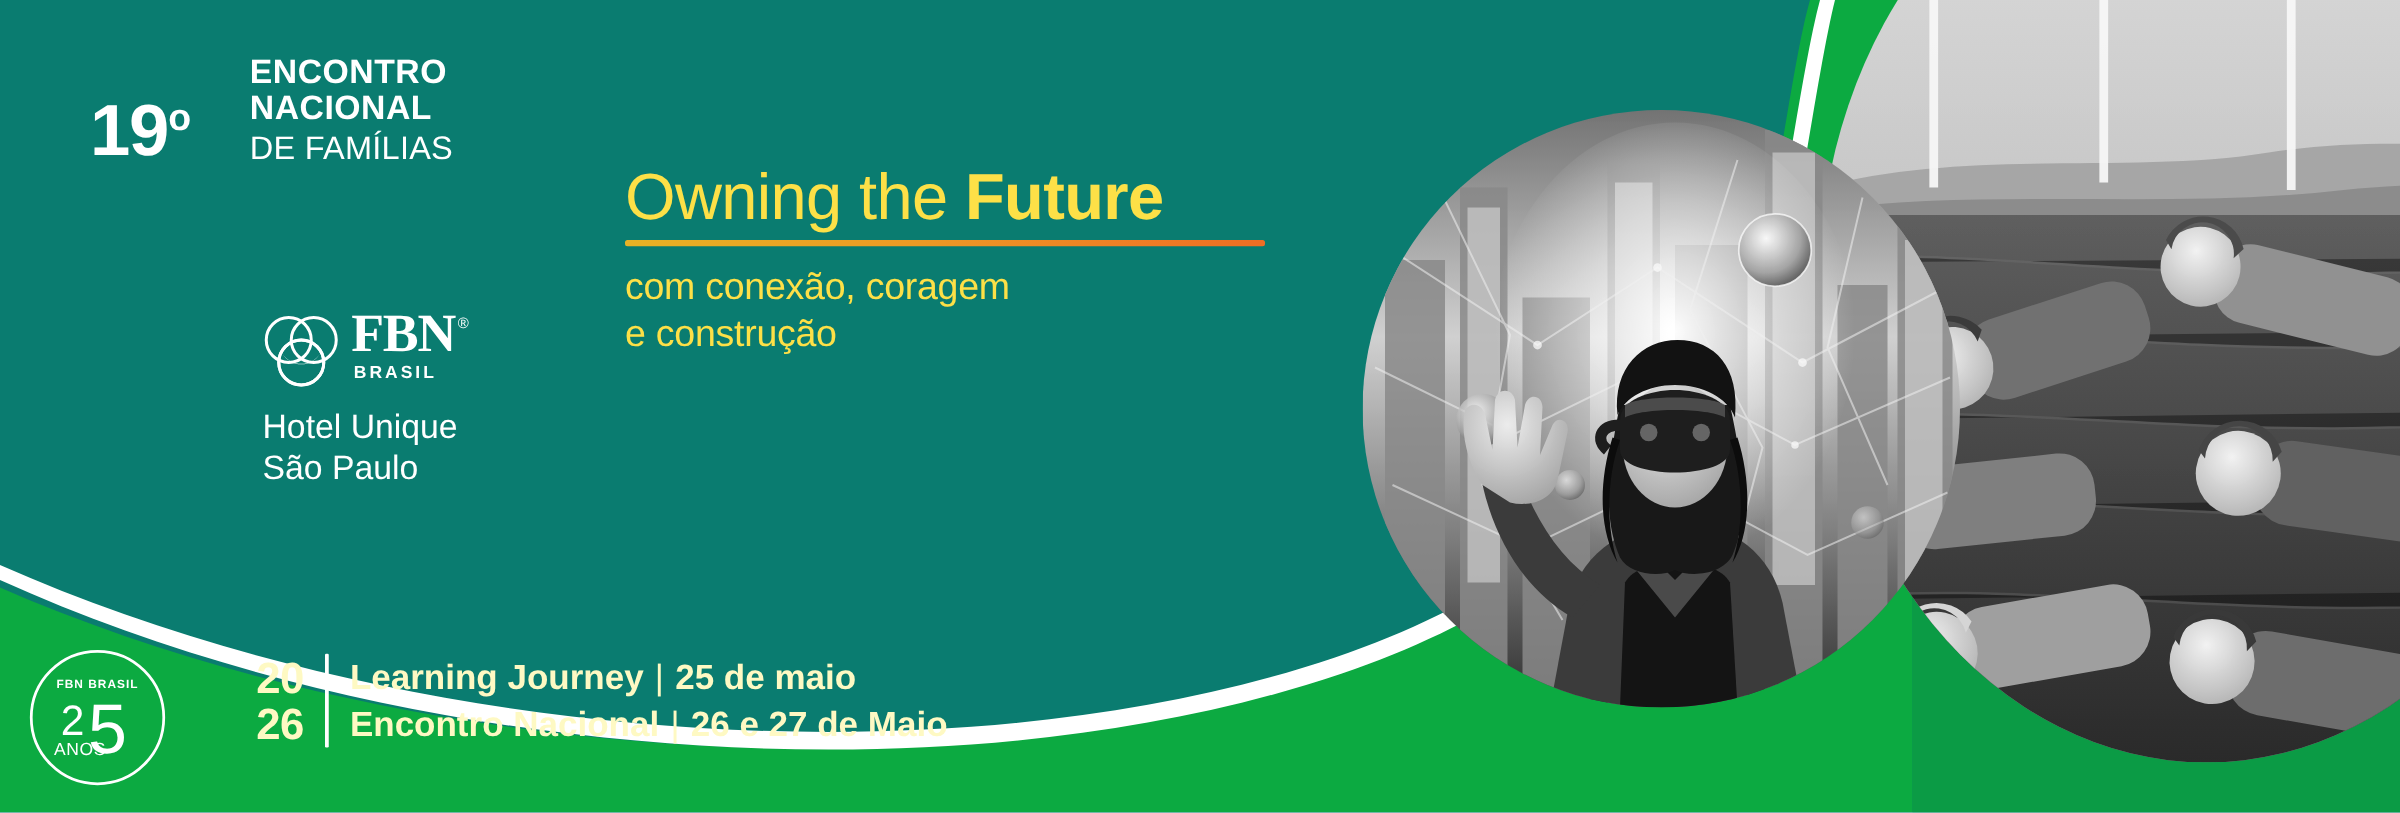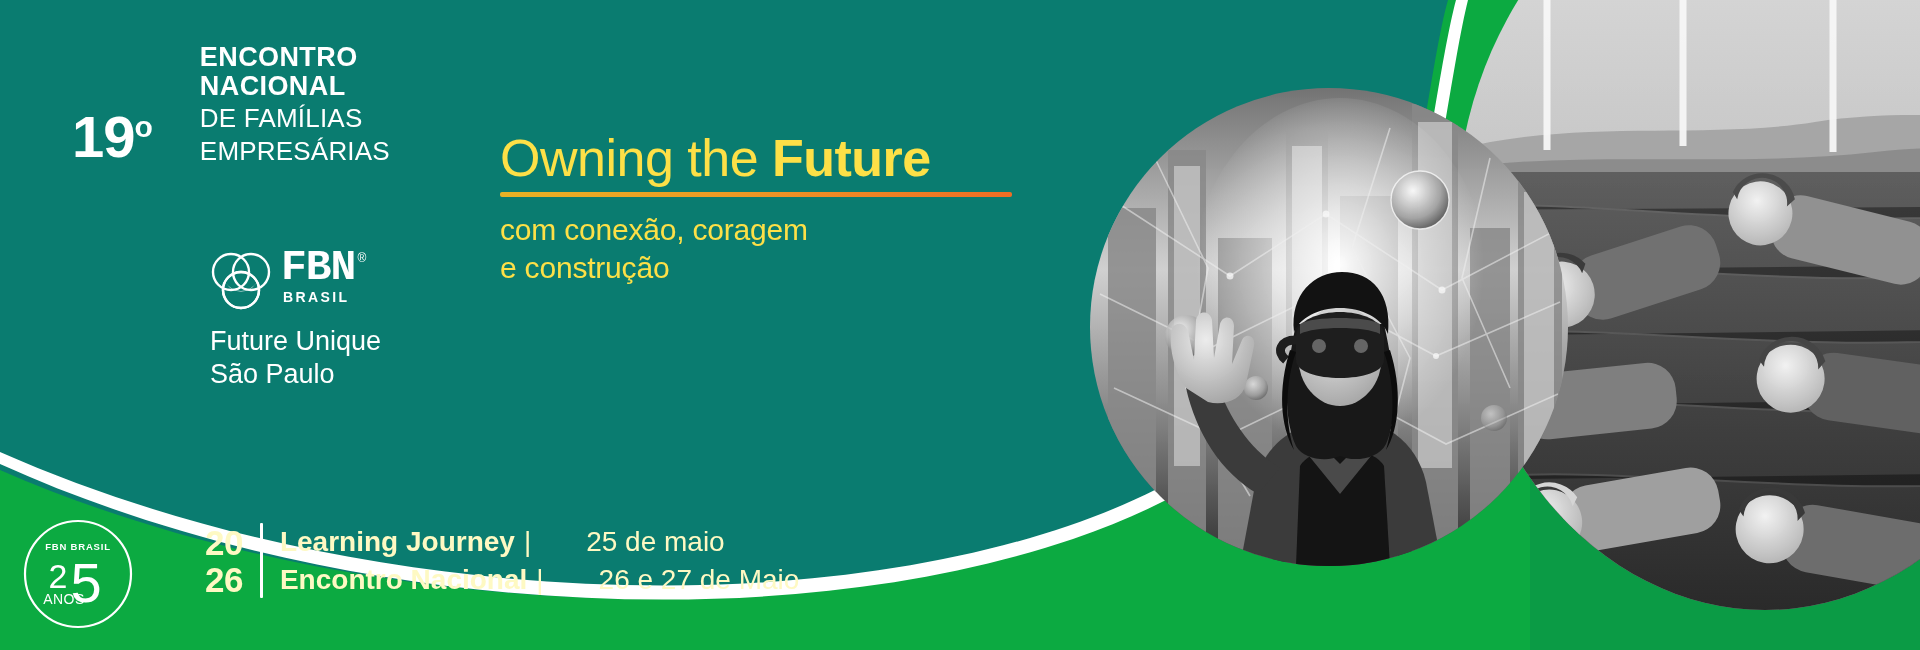--- a/index.html
+++ b/index.html
@@ -62,21 +62,21 @@
   
   .fbn-logo{
     position:absolute;left:210px;top:250px;
     display:flex;align-items:flex-start;
   }
   .fbn-marks{margin-top:2px;}
   .fbn-word{margin-left:9px;position:relative;}
   .fbn-letters{
     font-size:43px;font-weight:bold;color:#fff;
     letter-spacing:-1px;line-height:0.86;
-    font-family:Liberation Mono, monospace;
+    font-family:Liberation Serif, serif;
   }
   .fbn-reg{
     position:absolute;right:-11px;top:1px;
     font-size:12px;color:#fff;
   }
   .fbn-brasil{
     font-size:14px;font-weight:bold;color:#fff;
     letter-spacing:2.4px;margin-top:2px;margin-left:2px;
   }
 
@@ -132,21 +132,21 @@
   }
   .date-lines{
     display:flex;flex-direction:column;justify-content:center;
   }
   .date-row{
     font-size:28px;line-height:1.34;white-space:nowrap;
     display:flex;align-items:baseline;
   }
   .date-row .lbl{font-weight:bold;}
   .date-row .sep{font-weight:300;margin:0 9px;}
-  .date-row .val{font-weight:400;margin-left:46px;}
+  .date-row .val{font-weight:700;}
 </style>
 </head>
 <body>
 
 <div class="banner">
 
   <div class="bg-layer">
     <svg viewBox="0 0 1920 650" xmlns="http://www.w3.org/2000/svg">
       <defs>
         <clipPath id="bannerClip">
@@ -409,21 +409,20 @@
 
   <div class="title-block">
     <div class="row-19">
       <div class="num19">
         <span>19</span><span class="sup">o</span>
       </div>
       <div class="enc-wrap">
         <div class="enc-bold">ENCONTRO</div>
         <div class="enc-bold">NACIONAL</div>
         <div class="enc-light">DE FAMÍLIAS</div>
-        <div class="enc-light">EMPRESÁRIAS</div>
       </div>
     </div>
   </div>
 
   <div class="fbn-logo">
     <div class="fbn-marks">
       <svg width="62" height="58" viewBox="0 0 62 58" xmlns="http://www.w3.org/2000/svg">
         <g fill="none" stroke="#ffffff" stroke-width="2.4">
           <circle cx="21" cy="20" r="18"></circle>
           <circle cx="41" cy="20" r="18"></circle>
@@ -436,21 +435,21 @@
       </svg>
     </div>
     <div class="fbn-word">
       <div class="fbn-letters">FBN</div>
       <span class="fbn-reg">®</span>
       <div class="fbn-brasil">BRASIL</div>
     </div>
   </div>
 
   <div class="venue">
-    <div>Future Unique</div>
+    <div>Hotel Unique</div>
     <div>São Paulo</div>
   </div>
 
   <div class="headline">
     <div class="head-main">
       <span class="head-light">Owning the </span><span class="head-bold">Future</span>
     </div>
     <div class="head-rule"></div>
     <div class="subhead">
       <div>com conexão, coragem</div>

